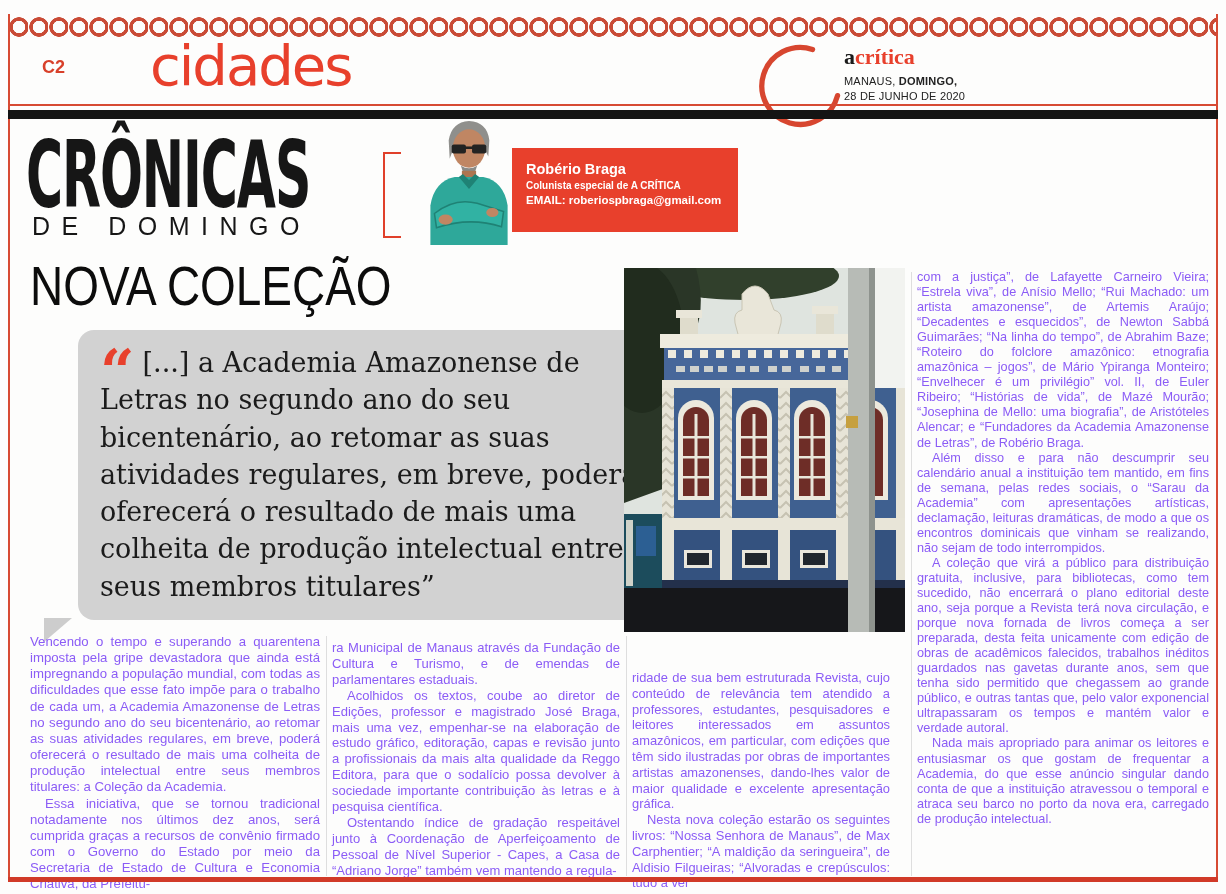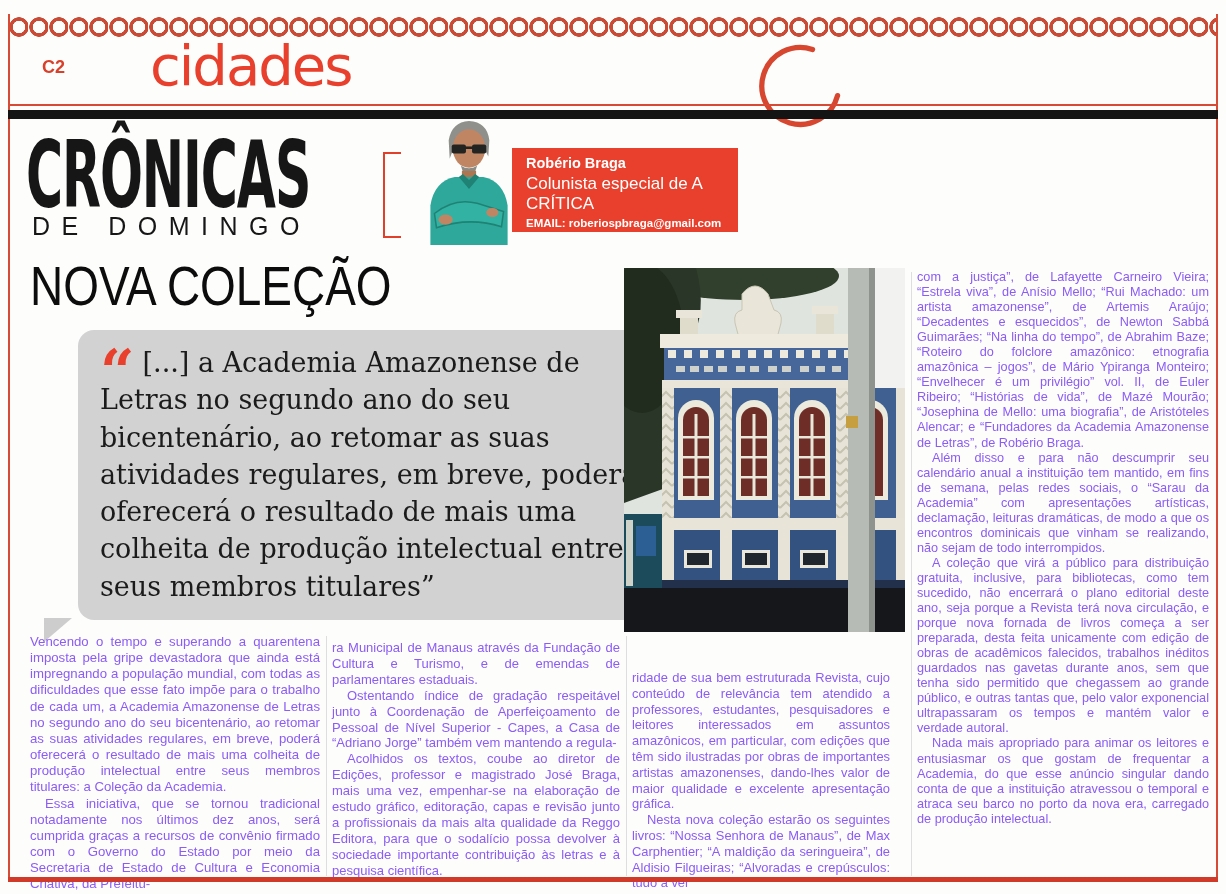--- a/index.html
+++ b/index.html
@@ -33,23 +33,23 @@
   
   .mast-title{position:absolute;left:26px;top:130px;font-family:"DejaVu Sans",sans-serif;
               font-size:92px;font-weight:bold;color:#161616;line-height:1;letter-spacing:-2px;
               transform:scaleX(0.55);transform-origin:left top;white-space:nowrap;}
   .mast-sub{position:absolute;left:32px;top:212px;font-size:25px;color:#161616;
             letter-spacing:11.5px;white-space:nowrap;}
   .bracket{position:absolute;left:383px;top:152px;width:16px;height:82px;
            border-left:2.5px solid #e0402a;border-top:2.5px solid #e0402a;border-bottom:2.5px solid #e0402a;}
   .columnist{position:absolute;left:424px;top:118px;width:90px;height:127px;}
   .colbox{position:absolute;left:512px;top:148px;width:226px;height:84px;background:#e8402c;
-          color:#fff;padding:7px 0 0 14px;box-sizing:border-box;}
+          color:#fff;padding:13px 0 0 14px;box-sizing:border-box;}
   .colbox-name{font-size:14.5px;font-weight:bold;}
-  .colbox-role{font-size:17px;font-weight:normal;margin-top:3px;}
+  .colbox-role{font-size:10px;font-weight:bold;margin-top:3px;}
   .colbox-email{font-size:11.5px;font-weight:bold;margin-top:3px;}
 
   
   .headline{position:absolute;left:30px;top:258px;margin:0;font-weight:400;color:#0c0c0c;
             font-size:56px;line-height:1;transform:scaleX(0.82);transform-origin:left top;
             white-space:nowrap;letter-spacing:0;}
   .quotebox{position:absolute;left:30px;top:330px;width:588px;height:290px;background:#d2d2d2;
             border-radius:16px;padding:14px 22px 0 22px;box-sizing:border-box;
             font-family:"DejaVu Serif",serif;color:#1b1b1b;margin-left:48px;}
   .qmark{font-family:"DejaVu Serif",serif;font-weight:bold;color:#e8402c;font-size:60px;
@@ -82,20 +82,25 @@
   <div class="vline left"></div>
   <div class="vline right"></div>
 
   <div class="page-num">C2</div>
   <div class="section-logo">cidades</div>
 
   <div class="brand">
     <svg class="brand-ring" viewBox="0 0 100 104">
       <path d="M62,14 A40,40 0 1 0 88,62" fill="none" stroke="#d7462f" stroke-width="5.5" stroke-linecap="round"></path>
     </svg>
+    <div class="brand-text">
+      <div class="brand-name"><span class="bn-a">a</span><span class="bn-rest">crítica</span></div>
+      <div class="dateline"><span>MANAUS, </span><b>DOMINGO,</b></div>
+      <div class="dateline2">28 DE JUNHO DE 2020</div>
+    </div>
   </div>
 
   <div class="hairline-red"></div>
   <div class="black-bar"></div>
 
   <div class="mast-title">CRÔNICAS</div>
   <div class="mast-sub">DE DOMINGO</div>
   <div class="bracket"></div>
 
   <svg class="columnist" viewBox="0 0 88 125">
@@ -248,22 +253,22 @@
       <rect x="222" y="148" width="12" height="12" fill="#c6a040"></rect>
     </g>
   </svg>
 
   <div class="bodycol c1">
       <p>Vencendo o tempo e superando a quarentena imposta pela gripe devastadora que ainda está impregnando a população mundial, com todas as dificuldades que esse fato impõe para o trabalho de cada um, a Academia Amazonense de Letras no segundo ano do seu bicentenário, ao retomar as suas atividades regulares, em breve, poderá oferecerá o resultado de mais uma colheita de produção intelectual entre seus membros titulares: a Coleção da Academia.</p>
       <p class="indent">Essa iniciativa, que se tornou tradicional notadamente nos últimos dez anos, será cumprida graças a recursos de convênio firmado com o Governo do Estado por meio da Secretaria de Estado de Cultura e Economia Criativa, da Prefeitu-</p>
     </div>
   <div class="bodycol c2">
       <p>ra Municipal de Manaus através da Fundação de Cultura e Turismo, e de emendas de parlamentares estaduais.</p>
+      <p class="indent">Acolhidos os textos, coube ao diretor de Edições, professor e magistrado José Braga, mais uma vez, empenhar-se na elaboração de estudo gráfico, editoração, capas e revisão junto a profissionais da mais alta qualidade da Reggo Editora, para que o sodalício possa devolver à sociedade importante contribuição às letras e à pesquisa científica.</p>
       <p class="indent">Ostentando índice de gradação respeitável junto à Coordenação de Aperfeiçoamento de Pessoal de Nível Superior - Capes, a Casa de “Adriano Jorge” também vem mantendo a regula-</p>
-      <p class="indent">Acolhidos os textos, coube ao diretor de Edições, professor e magistrado José Braga, mais uma vez, empenhar-se na elaboração de estudo gráfico, editoração, capas e revisão junto a profissionais da mais alta qualidade da Reggo Editora, para que o sodalício possa devolver à sociedade importante contribuição às letras e à pesquisa científica.</p>
     </div>
   <div class="bodycol c3">
       <p>ridade de sua bem estruturada Revista, cujo conteúdo de relevância tem atendido a professores, estudantes, pesquisadores e leitores interessados em assuntos amazônicos, em particular, com edições que têm sido ilustradas por obras de importantes artistas amazonenses, dando-lhes valor de maior qualidade e excelente apresentação gráfica.</p>
       <p class="indent">Nesta nova coleção estarão os seguintes livros: “Nossa Senhora de Manaus”, de Max Carphentier; “A maldição da seringueira”, de Aldisio Filgueiras; “Alvoradas e crepúsculos: tudo a ver</p>
     </div>
   <div class="bodycol c4">
       <p>com a justiça”, de Lafayette Carneiro Vieira; “Estrela viva”, de Anísio Mello; “Rui Machado: um artista amazonense”, de Artemis Araújo; “Decadentes e esquecidos”, de Newton Sabbá Guimarães; “Na linha do tempo”, de Abrahim Baze; “Roteiro do folclore amazônico: etnografia amazônica – jogos”, de Mário Ypiranga Monteiro; “Envelhecer é um privilégio” vol. II, de Euler Ribeiro; “Histórias de vida”, de Mazé Mourão; “Josephina de Mello: uma biografia”, de Aristóteles Alencar; e “Fundadores da Academia Amazonense de Letras”, de Robério Braga.</p>
       <p class="indent">Além disso e para não descumprir seu calendário anual a instituição tem mantido, em fins de semana, pelas redes sociais, o “Sarau da Academia” com apresentações artísticas, declamação, leituras dramáticas, de modo a que os encontros dominicais que vinham se realizando, não sejam de todo interrompidos.</p>
       <p class="indent">A coleção que virá a público para distribuição gratuita, inclusive, para bibliotecas, como tem sucedido, não encerrará o plano editorial deste ano, seja porque a Revista terá nova circulação, e porque nova fornada de livros começa a ser preparada, desta feita unicamente com edição de obras de acadêmicos falecidos, trabalhos inéditos guardados nas gavetas durante anos, sem que tenha sido permitido que chegassem ao grande público, e outras tantas que, pelo valor exponencial ultrapassaram os tempos e mantém valor e verdade autoral.</p>
       <p class="indent">Nada mais apropriado para animar os leitores e entusiasmar os que gostam de frequentar a Academia, do que esse anúncio singular dando conta de que a instituição atravessou o temporal e atraca seu barco no porto da nova era, carregado de produção intelectual.</p>

